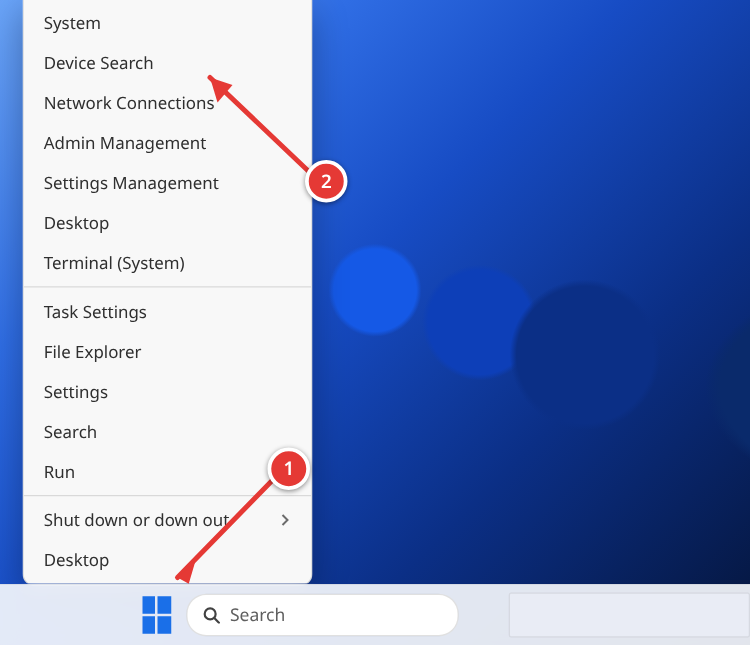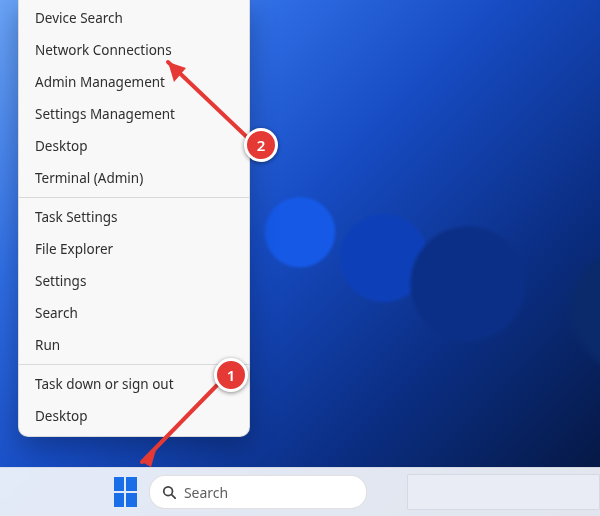--- a/index.html
+++ b/index.html
@@ -162,56 +162,59 @@
     fill: #e53935;
   }
 </style>
 </head>
 <body>
 
 <div class="desktop">
 
   <div class="power-menu" id="power-menu">
       <div class="menu-item">
+        <span>System</span>
+      </div>
+      <div class="menu-item">
         <span>Device Search</span>
       </div>
       <div class="menu-item">
         <span>Network Connections</span>
       </div>
       <div class="menu-item">
         <span>Admin Management</span>
       </div>
       <div class="menu-item">
         <span>Settings Management</span>
       </div>
       <div class="menu-item">
         <span>Desktop</span>
       </div>
       <div class="menu-item">
-        <span>Terminal (Admin)</span>
+        <span>Terminal (System)</span>
       </div>
       <div class="menu-sep"></div>
       <div class="menu-item">
         <span>Task Settings</span>
       </div>
       <div class="menu-item">
         <span>File Explorer</span>
       </div>
       <div class="menu-item">
         <span>Settings</span>
       </div>
       <div class="menu-item">
         <span>Search</span>
       </div>
       <div class="menu-item">
         <span>Run</span>
       </div>
       <div class="menu-sep"></div>
       <div class="menu-item">
-        <span>Task down or sign out</span>
+        <span>Shut down or down out</span>
         <span class="chevron">
           <svg viewBox="0 0 10 10">
             <path d="M3 1 L7 5 L3 9"></path>
           </svg>
         </span>
       </div>
       <div class="menu-item">
         <span>Desktop</span>
       </div>
     </div>

